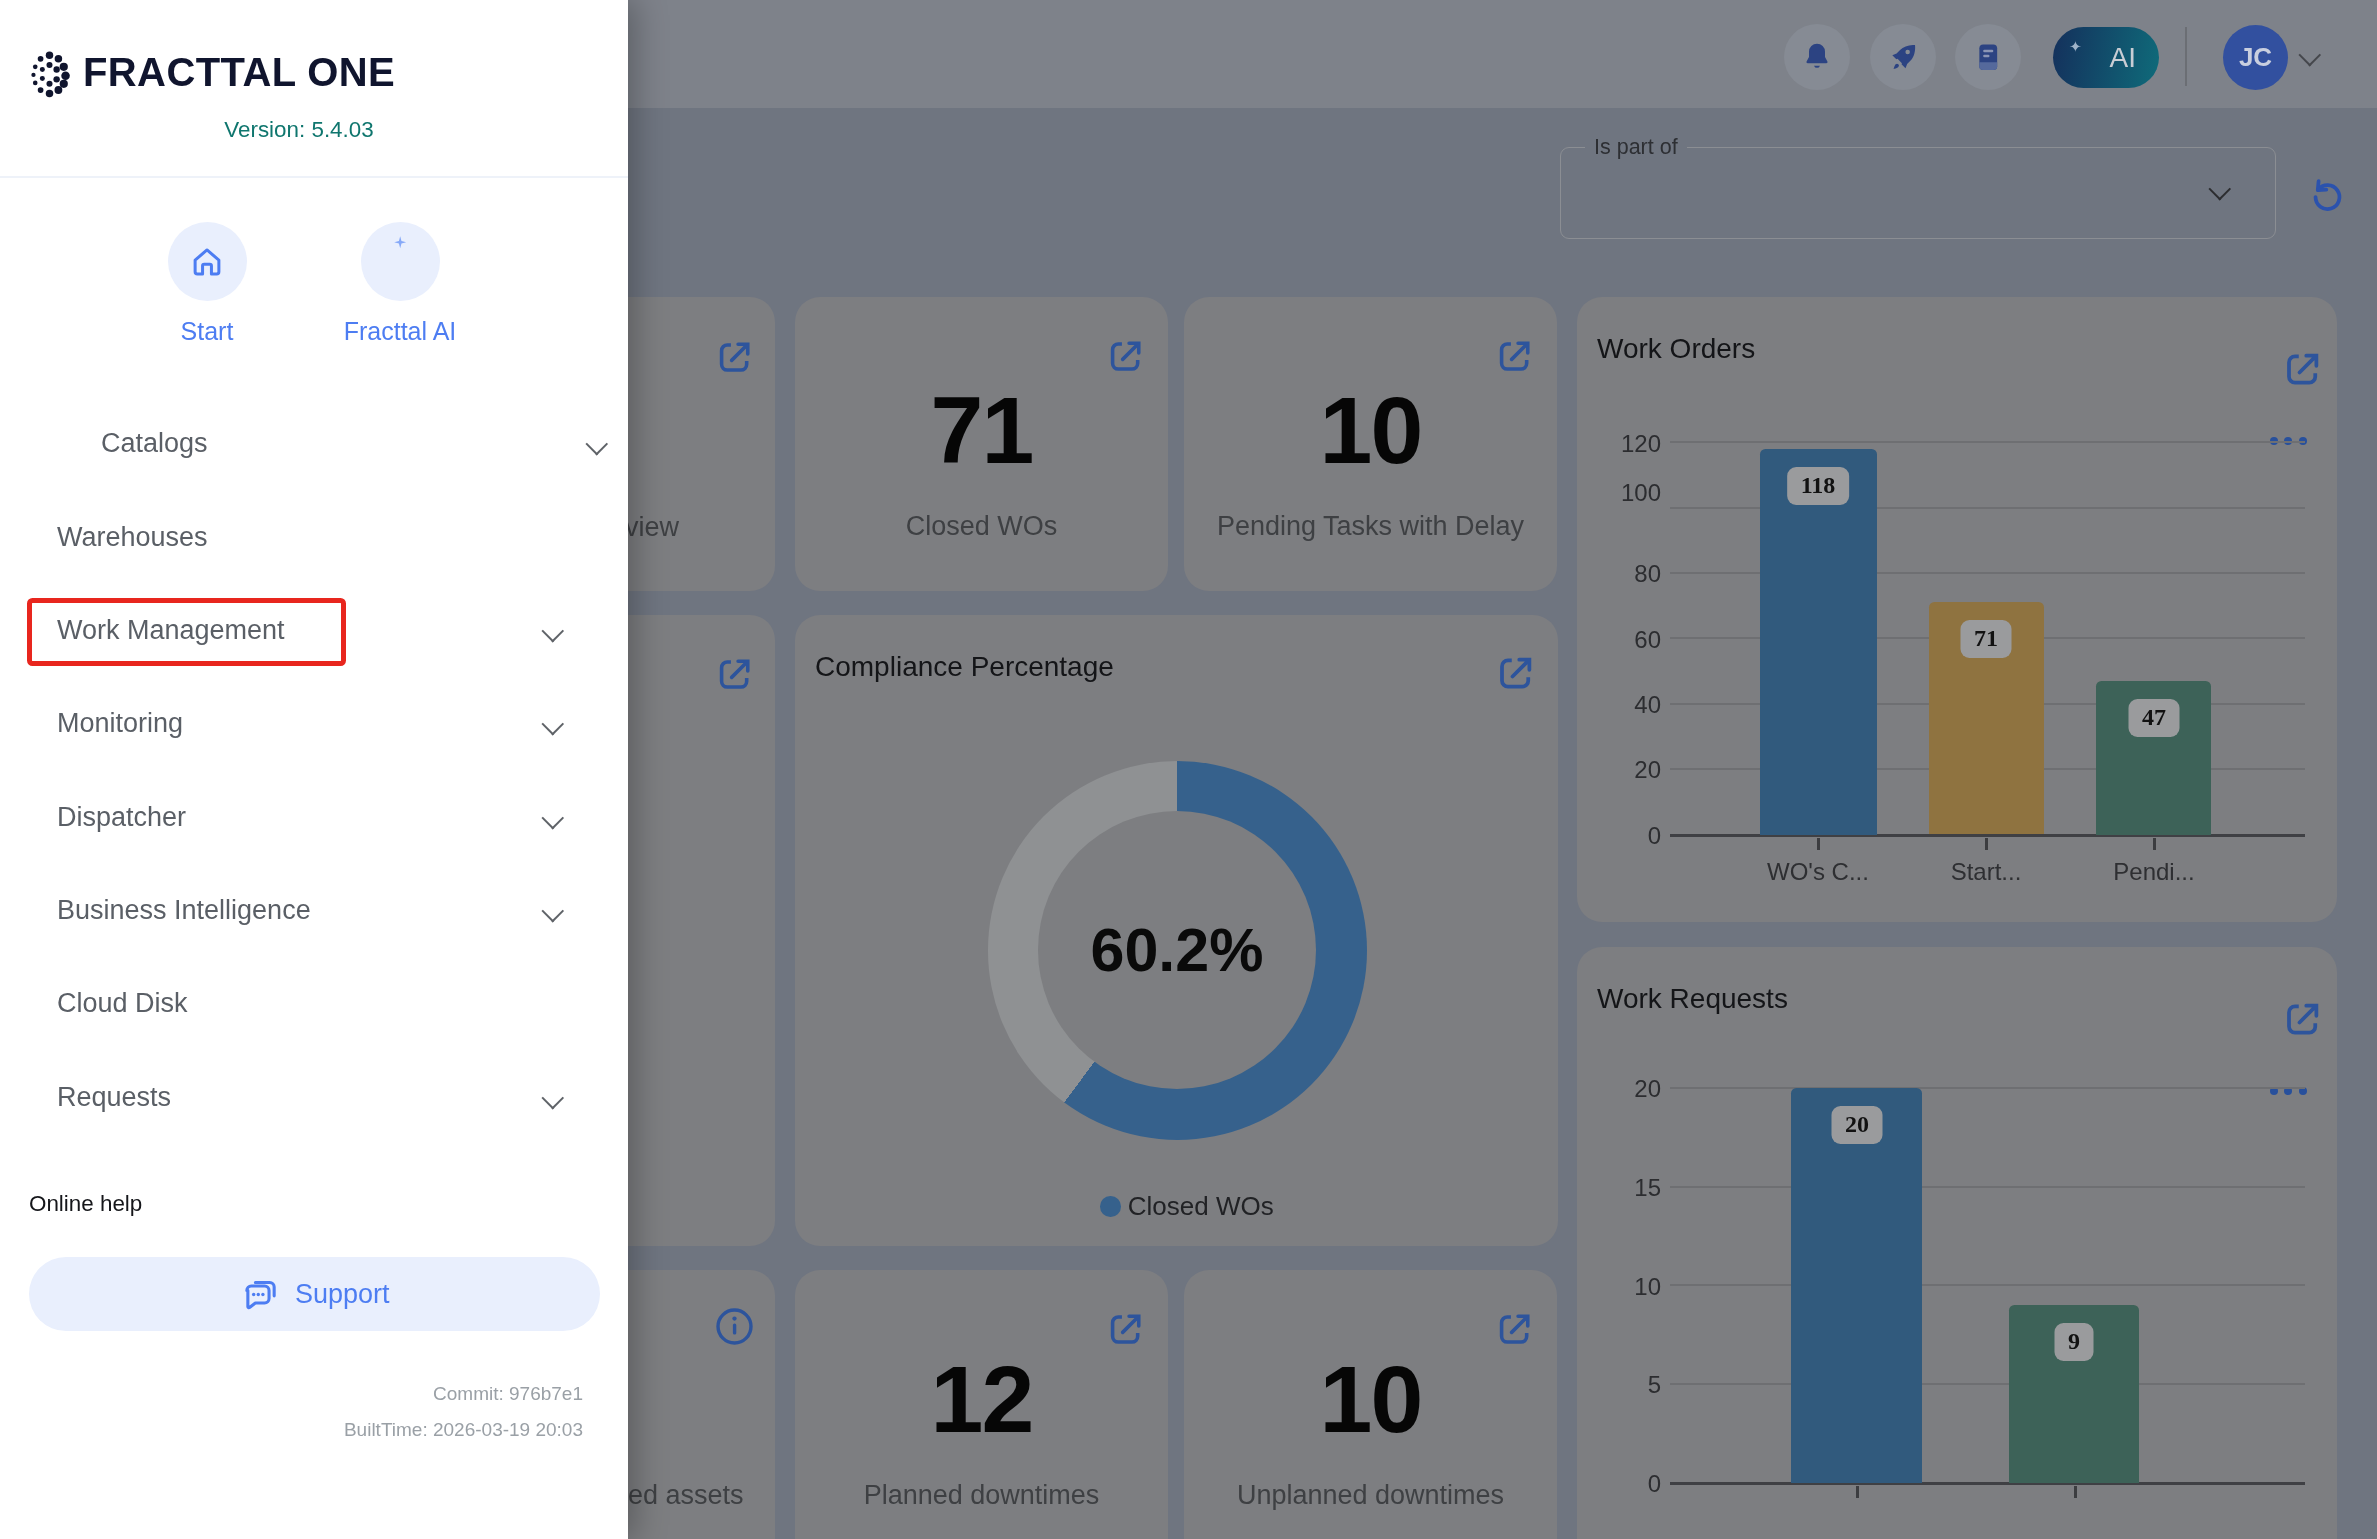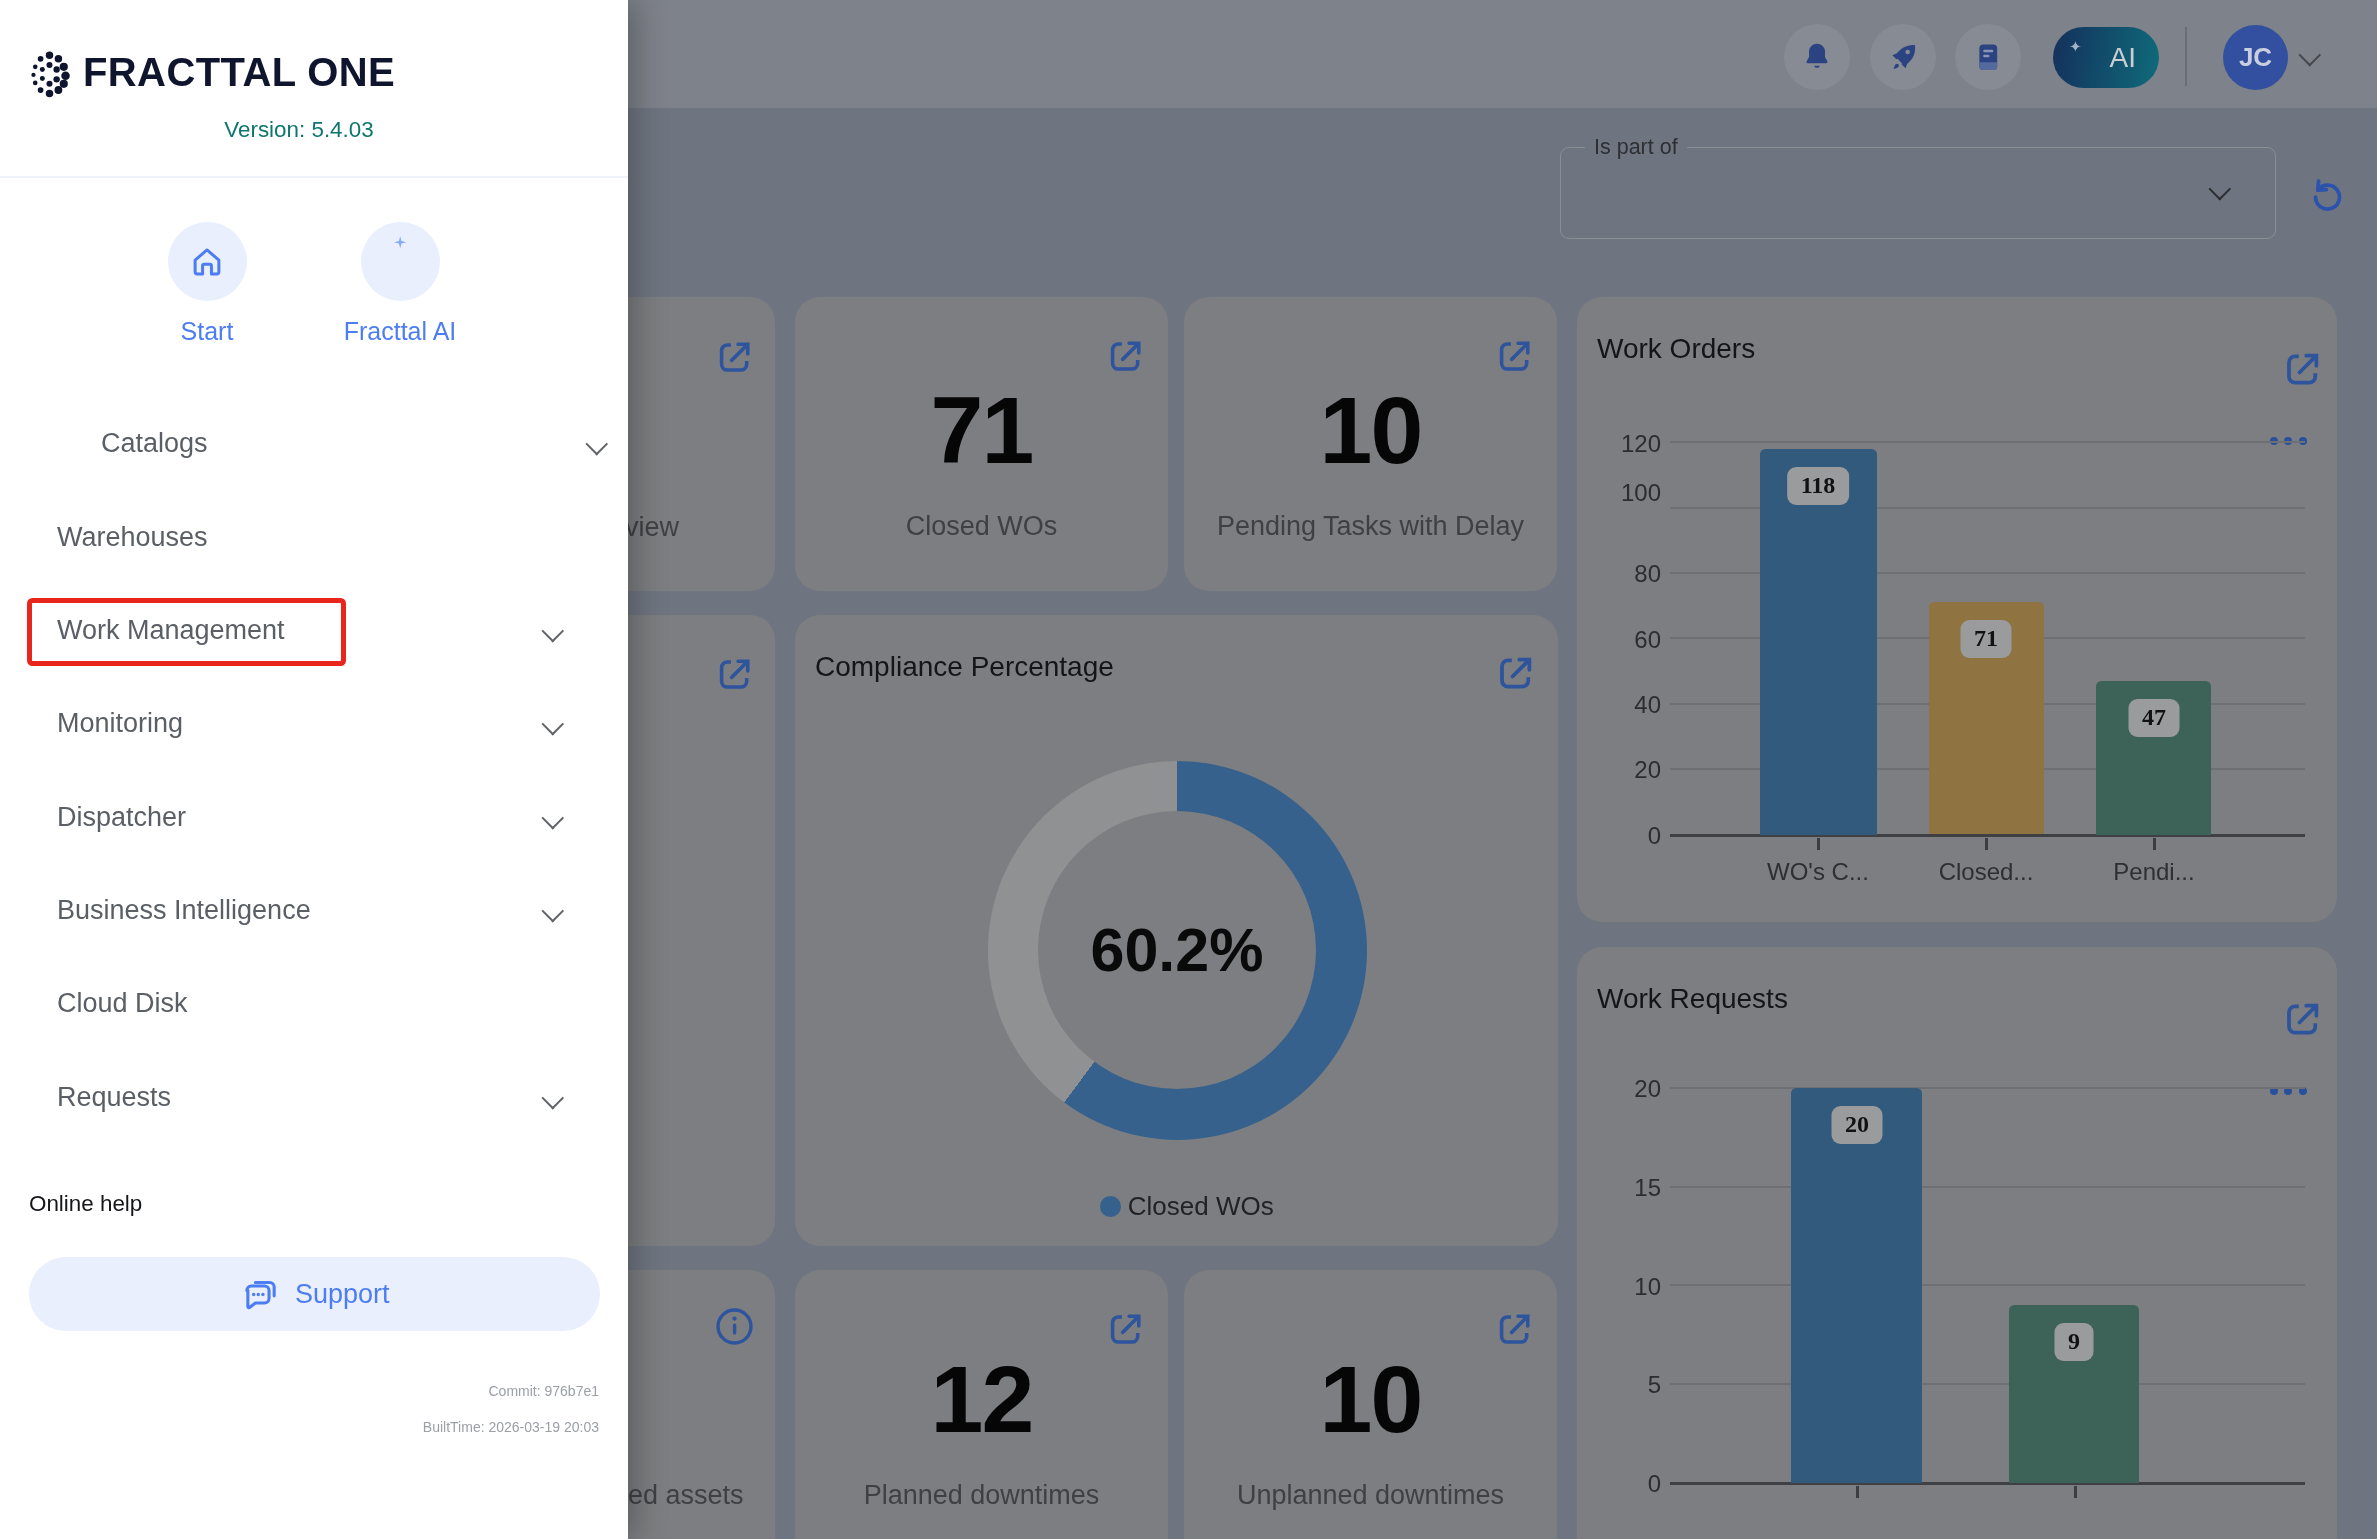--- a/index.html
+++ b/index.html
@@ -73,21 +73,21 @@
   .menu-item{position:absolute;left:0;width:628px;height:57px;display:flex;
              align-items:center;color:#5a5f66;}
   .menu-label{margin-left:57px;font-size:27px;}
   .menu-chev{position:absolute;left:545px;color:#5f6368;}
   .hl-box{position:absolute;left:27px;top:598px;width:319px;height:68px;
           border:5.4px solid #e8261e;border-radius:5.4px;box-sizing:border-box;}
   .online-help{position:absolute;left:29px;top:1191px;font-size:22.4px;color:#15161a;}
   .support-btn{position:absolute;left:29px;top:1257px;width:571px;height:74px;border-radius:37px;
                background:#e9effd;display:flex;align-items:center;justify-content:center;gap:14.4px;}
   .support-label{font-size:27px;color:#4d7df2;}
-  .build-info{position:absolute;right:29px;text-align:right;font-size:14px;color:#9aa0a6;}
+  .build-info{position:absolute;right:45px;text-align:right;font-size:19px;color:#9aa0a6;}
 </style>
 </head>
 <body>
 
 <div class="stage">
 
   <div class="topbar">
     <div class="icon-circle" style="left:1784px;top:24px;">
       <svg width="32" height="32" viewBox="0 0 24 24">
         <path fill="#2c4382" d="M12 2a6 6 0 0 0-6 6v4l-1.8 3.4c-.3.6.1 1.3.8 1.3h14c.7 0 1.1-.7.8-1.3L18 12V8a6 6 0 0 0-6-6z"></path>
@@ -179,21 +179,21 @@
         <div class="gridline" style="left: 93px; top: 144px; width: 635px;"></div>
         <div class="ytick" style="left: 0px; top: 133px;">120</div>
         <div class="axisline" style="left: 93px; top: 537px; width: 635px;"></div>
         <div class="bar" style="left: 183px; top: 152px; width: 117px; height: 386px; background: rgb(49, 90, 125);"></div>
         <div class="chip" style="left: 241px; top: 170px;">118</div>
         <div class="xtick" style="left: 240px; top: 541px;"></div>
         <div class="xlabel" style="left: 241px; top: 561px;">WO's C...</div>
         <div class="bar" style="left: 352px; top: 305px; width: 115px; height: 232px; background: rgb(143, 115, 64);"></div>
         <div class="chip" style="left: 409px; top: 323px;">71</div>
         <div class="xtick" style="left: 408px; top: 541px;"></div>
-        <div class="xlabel" style="left: 409px; top: 561px;">Closed...</div>
+        <div class="xlabel" style="left: 409px; top: 561px;">Start...</div>
         <div class="bar" style="left: 519px; top: 384px; width: 115px; height: 154px; background: rgb(61, 98, 88);"></div>
         <div class="chip" style="left: 577px; top: 402px;">47</div>
         <div class="xtick" style="left: 576px; top: 541px;"></div>
         <div class="xlabel" style="left: 577px; top: 561px;">Pendi...</div>
       </div>
   </div>
 
   <div class="card" style="left:377px;top:615px;width:398px;height:631px;">
     <svg class="ext-icon" style="left:336px;top:38px;" width="43" height="43" viewBox="0 0 24 24">
       <path d="M10 5H8a3.2 3.2 0 0 0-3.2 3.2v7.6A3.2 3.2 0 0 0 8 19h7.6a3.2 3.2 0 0 0 3.2-3.2V14" fill="none" stroke="#2d549c" stroke-width="2"></path>

